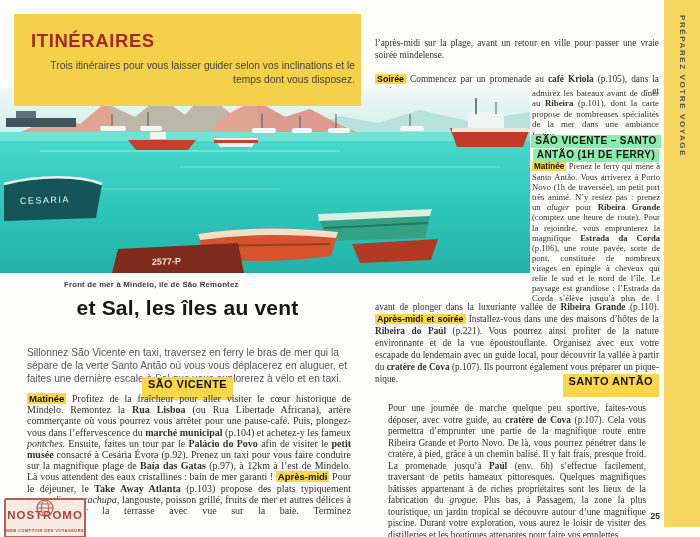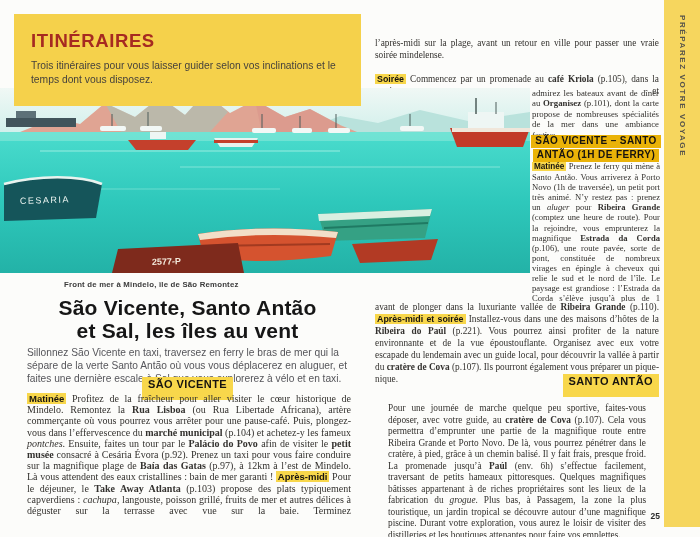--- a/index.html
+++ b/index.html
@@ -1,21 +1,21 @@
 <!DOCTYPE html>
 <html lang="fr"><head>
 <meta charset="utf-8">
 <style>
   html,body{margin:0;padding:0;background:#e9e9e6;}
   .canvas{position:relative;width:700px;height:537px;margin:0 auto;background:#fcfcfa;overflow:hidden;
           font-family:"Liberation Serif",serif;color:#3c3c3c;}
   .abs{position:absolute;}
 
   
-  .yellow-header{left:14px;top:14px;width:347px;height:92px;background:#f5d14b;z-index:3;}
+  .yellow-header{left:14px;top:14px;width:347px;height:92px;background:#f5d14b;z-index:3;text-align:right;}
   .yh-title{position:absolute;left:17px;top:16px;font-family:"Liberation Sans",sans-serif;
             font-weight:800;font-size:18.5px;letter-spacing:.6px;color:#a62a21;}
   .yh-sub{position:absolute;left:17px;top:45px;width:324px;font-family:"Liberation Sans",sans-serif;
           font-size:10.3px;line-height:13.5px;color:#46423c;font-weight:500;}
 
   .photo{left:0;top:88px;width:530px;height:185px;z-index:1;}
   .photo svg{display:block;width:100%;height:100%;}
 
   .caption{left:64px;top:280px;font-family:"Liberation Sans",sans-serif;font-weight:700;
            font-size:7.8px;color:#3b3b3b;letter-spacing:.2px;}
@@ -43,21 +43,21 @@
        padding:0 2px;font-size:.95em;color:#17140f;}
   .r-sb{font-family:"Liberation Sans",sans-serif;font-weight:800;color:#17140f;font-size:.95em;}
 
   
   .rp-p1{left:375px;top:37px;width:284px;font-size:9.3px;line-height:12.3px;text-align:justify;color:#33312e;}
   .rp-p2{left:375px;top:73px;width:284px;font-size:9.3px;line-height:12.3px;text-align:justify;
          text-align-last:justify;color:#33312e;}
   .rp-wrap{left:532px;top:88px;width:127px;font-size:8.8px;line-height:10.4px;text-align:justify;
            text-align-last:justify;color:#33312e;}
   .ferry-head{left:531px;top:134px;width:130px;text-align:center;font-size:10px;line-height:12px;}
-  .ferry-head span{display:inline-block;background:#eab308;padding:0 4px 1px;margin-top:1px;}
+  .ferry-head span{display:inline-block;background:#86efac;padding:0 4px 1px;margin-top:1px;}
   .ferry-body{left:532px;top:161px;width:128px;height:141px;overflow:hidden;font-size:8.6px;
               line-height:10.1px;text-align:justify;text-align-last:justify;color:#33312e;}
   .rp-cont1{left:375px;top:301px;width:284px;font-size:9.3px;line-height:12px;text-align:justify;
             text-align-last:justify;color:#33312e;}
   .rp-cont2{left:375px;top:313px;width:284px;font-size:9.3px;line-height:12.1px;text-align:justify;color:#33312e;}
   .sa-head{left:375px;top:375px;width:284px;text-align:right;}
   .sa-body{left:375px;top:390px;width:284px;font-size:9.3px;line-height:11.5px;text-align:justify;color:#33312e;}
   .sa-body p{margin:13px;}
   .page-num{left:630px;top:511px;width:30px;text-align:right;font-family:"Liberation Sans",sans-serif;
             font-weight:700;font-size:8.5px;color:#2a2a2a;}
@@ -158,36 +158,45 @@
       <path d="M352,156 L438,151 L431,172 L360,175 Z" fill="#b23a24"></path>
 
       <path d="M118,161 L238,155 L244,185 L112,185 Z" fill="#7e2a1c"></path>
       <text x="152" y="177" font-family="Liberation Sans, sans-serif" font-size="9" font-weight="bold" fill="#f3e8da" transform="rotate(-2 152 177)">2577-P</text>
     </svg>
   </div>
 
   <div class="abs caption">Front de mer à Mindelo, île de São Remontez</div>
 
   <div class="abs main-heading">
-    <div>São Vicente, Santo Antão</div>
     <div>et Sal, les îles au vent</div>
   </div>
 
   <div class="abs intro">Sillonnez São Vicente en taxi, traversez en ferry le bras de mer qui la sépare de la verte Santo Antão où vous vous déplacerez en aluguer, et faites une dernière escale à Sal que vous explorerez à vélo et en taxi.</div>
 
   <div class="abs sec-head sv-head">
     <span>SÃO VICENTE</span>
   </div>
 
   <div class="abs body-text jlast sv-body"><span class="r-h">Matinée</span><span class="r-p"> Profitez de la fraîcheur pour aller visiter le cœur historique de Mindelo. Remontez la </span><span class="r-b">Rua Lisboa</span><span class="r-p"> (ou Rua Libertade Africana), artère commerçante où vous pourrez vous arrêter pour une pause-café. Puis, plongez-vous dans l’effervescence du </span><span class="r-b">marché municipal</span><span class="r-p"> (p.104) et achetez-y les fameux </span><span class="r-i">pontches</span><span class="r-p">. Ensuite, faites un tour par le </span><span class="r-b">Palácio do Povo</span><span class="r-p"> afin de visiter le </span><span class="r-b">petit musée</span><span class="r-p"> consacré à Cesária Évora (p.92). Prenez un taxi pour vous faire conduire sur la magnifique plage de </span><span class="r-b">Baía das Gatas</span><span class="r-p"> (p.97), à 12km à l’est de Mindelo. Là vous attendent des eaux cristallines : bain de mer garanti ! </span><span class="r-h">Après-midi</span><span class="r-p"> Pour le déjeuner, le </span><span class="r-b">Take Away Atlanta</span><span class="r-p"> (p.103) propose des plats typiquement capverdiens : </span><span class="r-i">cachupa</span><span class="r-p">, langouste, poisson grillé, fruits de mer et autres délices à déguster sur la terrasse avec vue sur la baie. Terminez</span></div>
 
+  <div class="abs stamp">
+    <svg class="stamp-globe" width="22" height="22" viewBox="0 0 22 22">
+      <circle cx="11" cy="11" r="8" fill="none" stroke="#b2544a" stroke-width="1.2"></circle>
+      <ellipse cx="11" cy="11" rx="3.5" ry="8" fill="none" stroke="#b2544a" stroke-width="1"></ellipse>
+      <line x1="3" y1="11" x2="19" y2="11" stroke="#b2544a" stroke-width="1"></line>
+      <line x1="4.2" y1="7" x2="17.8" y2="7" stroke="#b2544a" stroke-width="0.8"></line>
+    </svg>
+    <div class="stamp-name">NOSTROMO</div>
+    <div class="stamp-tag">WEB COMPTOIR DES VOYAGEURS</div>
+  </div>
 
   <div class="abs rp-p1"><span class="r-p">l’après-midi sur la plage, avant un retour en ville pour passer une vraie soirée mindelense.</span></div>
   <div class="abs rp-p2"><span class="r-h">Soirée</span><span class="r-p"> Commencez par un promenade au </span><span class="r-b">café Kriola</span><span class="r-p"> (p.105), dans la marina, et</span></div>
-  <div class="abs rp-wrap"><span class="r-p">admirez les bateaux avant de dîner au </span><span class="r-b">Organisez</span><span class="r-p"> (p.101), dont la carte propose de nombreuses spécialités de la mer dans une ambiance festive.</span></div>
+  <div class="abs rp-wrap"><span class="r-p">admirez les bateaux avant de dîner au </span><span class="r-b">Ribeira</span><span class="r-p"> (p.101), dont la carte propose de nombreuses spécialités de la mer dans une ambiance festive.</span></div>
 
   <div class="abs sec-head ferry-head">
     <span>SÃO VICENTE – SANTO</span><br>
     <span>ANTÃO (1H DE FERRY)</span>
   </div>
 
   <div class="abs ferry-body"><span class="r-h">Matinée</span><span class="r-p"> Prenez le ferry qui mène à Santo Antão. Vous arriverez à Porto Novo (1h de traversée), un petit port très animé. N’y restez pas : prenez un </span><span class="r-i">aluger</span><span class="r-p"> pour </span><span class="r-b">Ribeira Grande</span><span class="r-p"> (comptez une heure de route). Pour la rejoindre, vous emprunterez la magnifique </span><span class="r-b">Estrada da Corda</span><span class="r-p"> (p.106), une route pavée, sorte de pont, constituée de nombreux virages en épingle à cheveux qui relie le sud et le nord de l’île. Le paysage est grandiose : l’Estrada da Corda s’élève jusqu’à plus de 1 400m</span></div>
 
   <div class="abs rp-cont1"><span class="r-p">avant de plonger dans la luxuriante vallée de </span><span class="r-b">Ribeira Grande</span><span class="r-p"> (p.110).</span></div>
   <div class="abs rp-cont2"><span class="r-h">Après-midi et soirée</span><span class="r-p"> Installez-vous dans une des maisons d’hôtes de la </span><span class="r-b">Ribeira do Paúl</span><span class="r-p"> (p.221). Vous pourrez ainsi profiter de la nature environnante et de la vue époustouflante. Organisez avec eux votre escapade du lendemain avec un guide local, pour découvrir la vallée à partir du </span><span class="r-b">cratère de Cova</span><span class="r-p"> (p.107). Ils pourront également vous préparer un pique-nique.</span></div>

